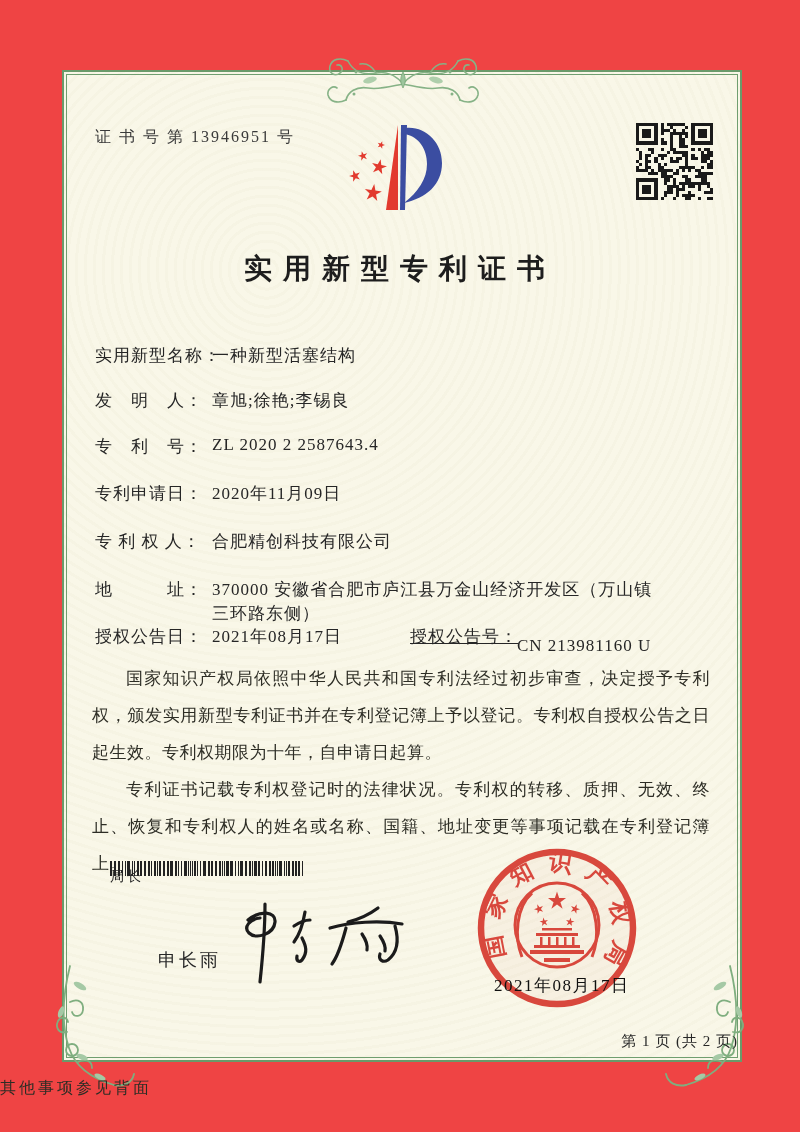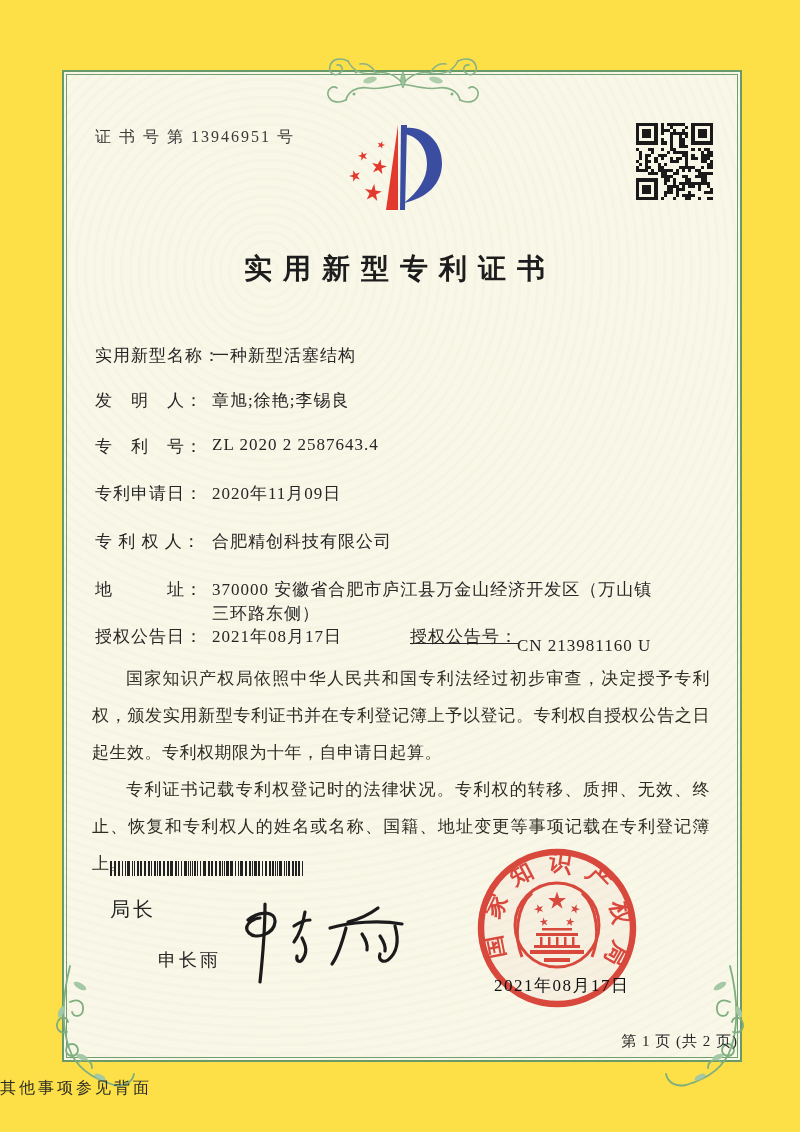--- a/index.html
+++ b/index.html
@@ -1,18 +1,18 @@
 <!DOCTYPE html>
 <html><head>
 <meta charset="utf-8">
 <style>
   html,body{margin:0;padding:0;background:#e8e8e4;}
   .page{
     position:relative;width:800px;height:1132px;margin:0 auto;
-    background:#fde047;overflow:hidden;
+    background:#ef4444;overflow:hidden;
     font-family:"Liberation Serif","DejaVu Serif",serif;color:#262626;
   }
   .frame{
     position:absolute;left:62px;top:70px;width:676px;height:988px;
     border:2px solid #6a9a6a;
     background:#f9f7e8;
     background-image:repeating-radial-gradient(circle at 30% 20%,rgba(190,185,140,0.05) 0 3px,transparent 3px 9px);
   }
   .frame-inner{position:absolute;left:2px;top:2px;right:2px;bottom:2px;border:1px solid #6f9e6f;}
   .abs{position:absolute;}
@@ -20,21 +20,21 @@
   .title{left:0;right:0;top:250px;text-align:center;font-size:28px;font-weight:bold;
          letter-spacing:11px;color:#1d1d1d;}
   .row{left:0;top:0;width:100%;font-size:17px;}
   .flabel{position:absolute;left:95px;white-space:pre;letter-spacing:1px;}
   .fvalue{position:absolute;left:212px;white-space:pre;letter-spacing:1px;}
   .flabel2{position:absolute;left:410px;white-space:pre;letter-spacing:1px;text-decoration:underline;}
   .fvalue2{position:absolute;left:517px;white-space:pre;letter-spacing:1px;margin-top:11px;}
   .paras{left:92px;top:660px;width:618px;font-size:17px;line-height:37px;
          text-align:justify;letter-spacing:0.5px;color:#2d2d25;}
   .paras p{margin:0;text-indent:2em;}
-  .signer-title{left:110px;top:896px;font-size:20px;letter-spacing:3px;}
+  .signer-title{left:110px;top:868px;font-size:14px;letter-spacing:3px;}
   .signer-name{left:110px;top:948px;font-size:18px;letter-spacing:3px;margin-left:48px;}
   .seal-date{left:494px;top:974px;font-size:17px;letter-spacing:1.5px;color:#101010;z-index:5;}
   .page-info{left:62px;width:676px;top:1032px;text-align:right;font-size:15px;letter-spacing:1px;}
   .back-note{left:0;right:30px;top:1078px;text-align:left;font-size:16px;letter-spacing:3px;color:#2d2d25;font-family:Liberation Serif, serif;}
   svg{display:block;}
 </style>
 </head>
 <body>
 
 <div class="page">

